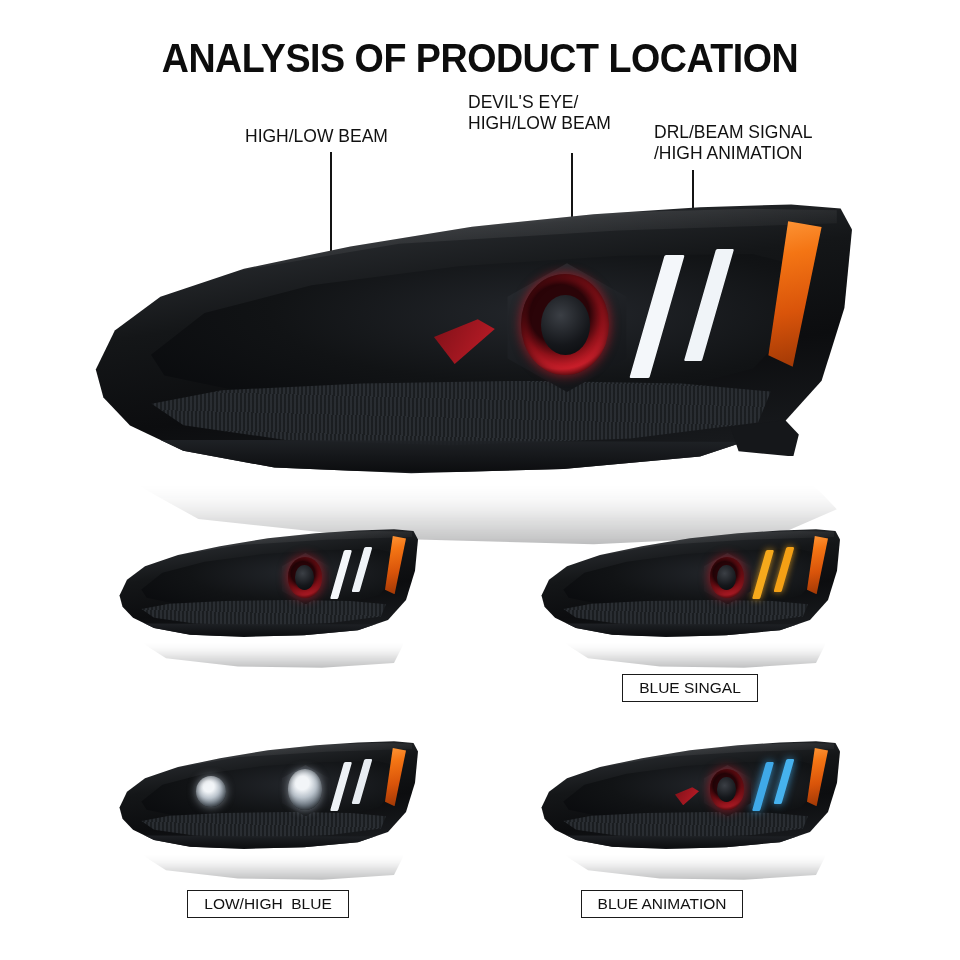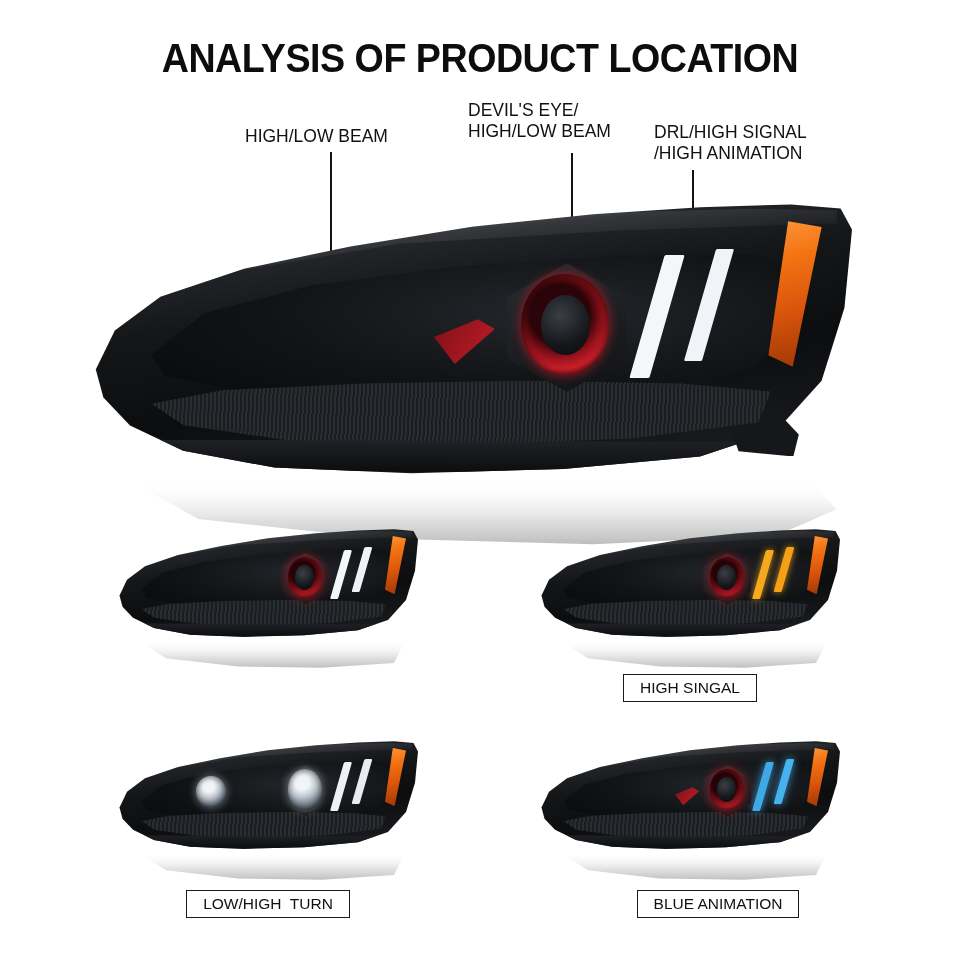--- a/index.html
+++ b/index.html
@@ -18,21 +18,21 @@
     font-size:40px; font-weight:bold;
     letter-spacing:-0.5px;
     color:#0d0d0d;
     transform:scaleX(0.94);
     white-space:nowrap;
   }
 
   
   .callout { position:absolute; font-size:17.5px; color:#111; line-height:1.22; white-space:nowrap; }
   .callout.c1 { left:245px; top:126px; }
-  .callout.c2 { left:468px; top:100px; }
+  .callout.c2 { left:468px; top:92px; }
   .callout.c3 { left:654px; top:122px; }
 
   .leader { position:absolute; width:1.6px; background:#141414; }
   .leader.l1 { left:330px; top:152px; height:170px; }
   .leader.l2 { left:571px; top:153px; height:158px; }
   .leader.l3 { left:692px; top:170px; height:169px; }
 
   .dot { position:absolute; width:11px; height:11px; border-radius:50%;
          background:#ffffff; box-shadow:0 0 0 1px rgba(0,0,0,.35); }
   .dot.d1 { left:325px; top:317px; }
@@ -153,21 +153,21 @@
   <div class="title">ANALYSIS OF PRODUCT LOCATION</div>
 
   <div class="callout c1">
     <div>HIGH/LOW BEAM</div>
   </div>
   <div class="callout c2">
     <div>DEVIL'S EYE/</div>
     <div>HIGH/LOW BEAM</div>
   </div>
   <div class="callout c3">
-    <div>DRL/HIGH SIGNAL</div>
+    <div>DRL/BEAM SIGNAL</div>
     <div>/HIGH ANIMATION</div>
   </div>
 
   <div class="leader l1"></div>
   <div class="leader l2"></div>
   <div class="leader l3"></div>
   <div class="dot d1"></div>
   <div class="dot d2"></div>
   <div class="ring r3"></div>
 
@@ -248,21 +248,21 @@
       <div class="proj devil" style="left:56.5%; top:28%; width:11.5%; height:36%;">
         <div class="pupil"></div>
       </div>
       <div class="amber" style="left:86%; top:9%; width:10%; height:52%;"></div>
     </div>
   </div>
   <div class="refl" style="left:540px; top:639px; width:300px; height:30px;
               background:linear-gradient(180deg,#232629,rgba(255,255,255,0));
               clip-path:polygon(6% 100%,16% 36%,40% 8%,68% 4%,92% 20%,96% 100%);"></div>
   <div class="capwrap" style="left:540px; top:674px; width:300px;">
-    <span class="cap">HIGH SINGAL</span>
+    <span class="cap">BLUE SINGAL</span>
   </div>
 
   <div class="lamp" style="left:118px; top:738px; width:300px; height:112px;">
     <div class="shell">
       <div class="bowl"></div>
       <div class="lowstrip"></div>
       <div class="base"></div>
       <div class="chev">
         <i style="left:12%; top:46%; width:10%;  height:27%; background:#eef2f6;"></i>
         <i style="left:25%; top:40%; width:11%;  height:29%; background:#eef2f6;"></i>
@@ -275,21 +275,21 @@
       <div class="proj clearproj" style="left:26%; top:34%; width:10%; height:28%;"></div>
       <div class="hexbezel" style="left:54%; top:24%; width:17%; height:46%;"></div>
       <div class="proj clearproj" style="left:56.5%; top:28%; width:11.5%; height:36%;"></div>
       <div class="amber" style="left:86%; top:9%; width:10%; height:52%;"></div>
     </div>
   </div>
   <div class="refl" style="left:118px; top:851px; width:300px; height:30px;
               background:linear-gradient(180deg,#232629,rgba(255,255,255,0));
               clip-path:polygon(6% 100%,16% 36%,40% 8%,68% 4%,92% 20%,96% 100%);"></div>
   <div class="capwrap" style="left:118px; top:890px; width:300px;">
-    <span class="cap">LOW/HIGH  TURN</span>
+    <span class="cap">LOW/HIGH  BLUE</span>
   </div>
 
   <div class="lamp" style="left:540px; top:738px; width:300px; height:112px;">
     <div class="shell">
       <div class="bowl"></div>
       <div class="lowstrip"></div>
       <div class="base"></div>
       <div class="chev">
         <i style="left:12%; top:46%; width:10%;  height:27%; background:#3fa9e8; box-shadow:0 0 8px rgba(63,169,232,.8);"></i>
         <i style="left:25%; top:40%; width:11%;  height:29%; background:#46b2ee; box-shadow:0 0 8px rgba(63,169,232,.8);"></i>
@@ -304,17 +304,17 @@
       </div>
       <div style="position:absolute; left:45%; top:44%; width:8%; height:16%;
                   background:linear-gradient(120deg,#7e1018,#c21d28);
                   clip-path:polygon(0% 40%,72% 0%,100% 22%,34% 100%);"></div>
       <div class="amber" style="left:86%; top:9%; width:10%; height:52%;"></div>
     </div>
   </div>
   <div class="refl" style="left:540px; top:851px; width:300px; height:30px;
               background:linear-gradient(180deg,#232629,rgba(255,255,255,0));
               clip-path:polygon(6% 100%,16% 36%,40% 8%,68% 4%,92% 20%,96% 100%);"></div>
-  <div class="capwrap" style="left:568px; top:890px; width:300px;text-decoration:underline;">
+  <div class="capwrap" style="left:512px; top:890px; width:300px;text-decoration:underline;">
     <span class="cap">BLUE ANIMATION</span>
   </div>
 
 </div>
 
 </body></html>

